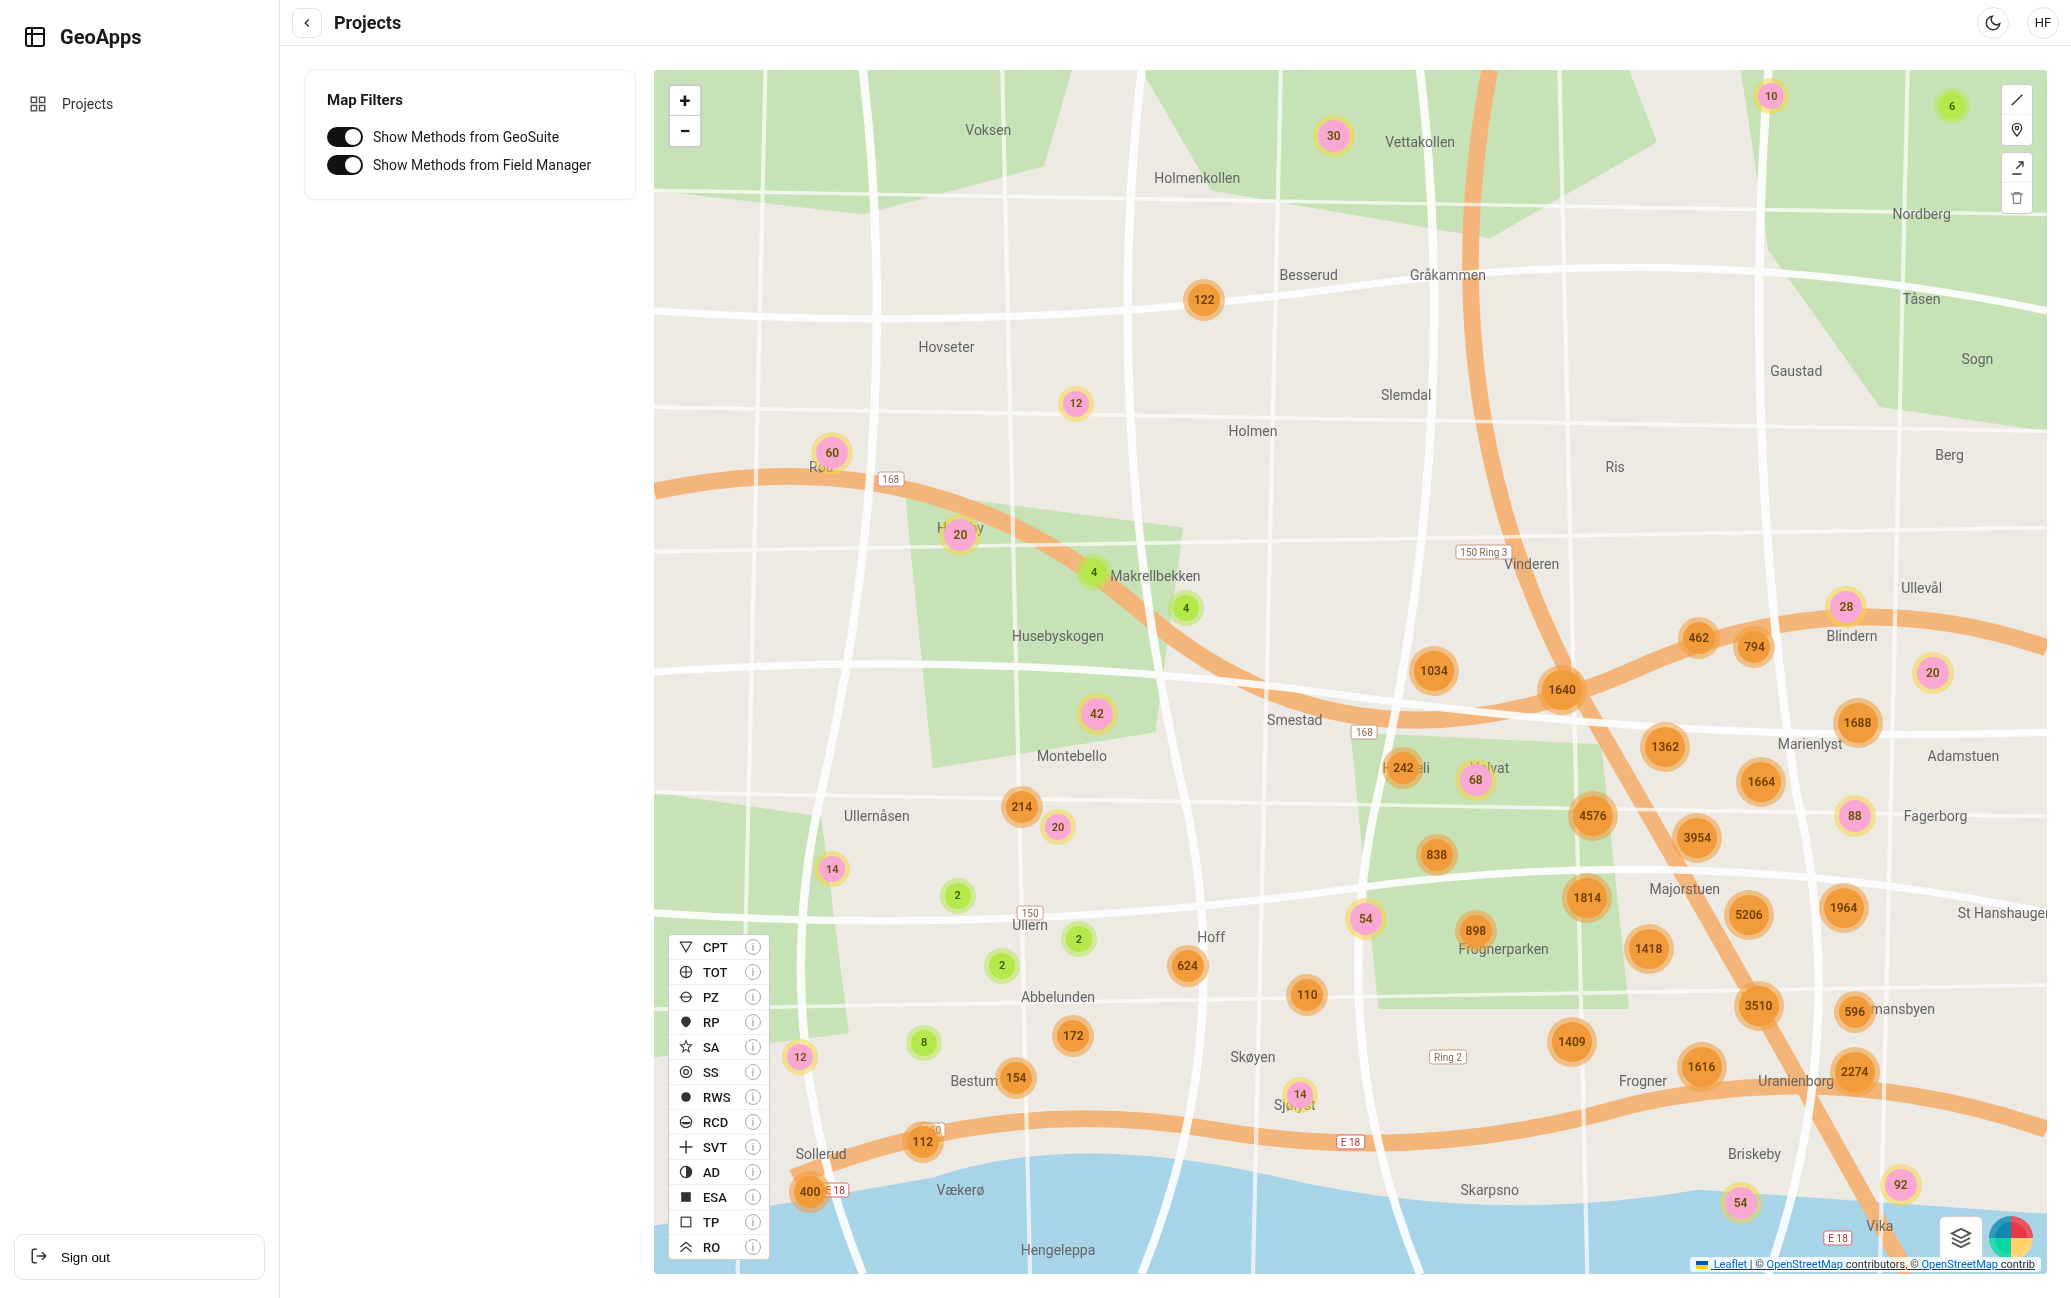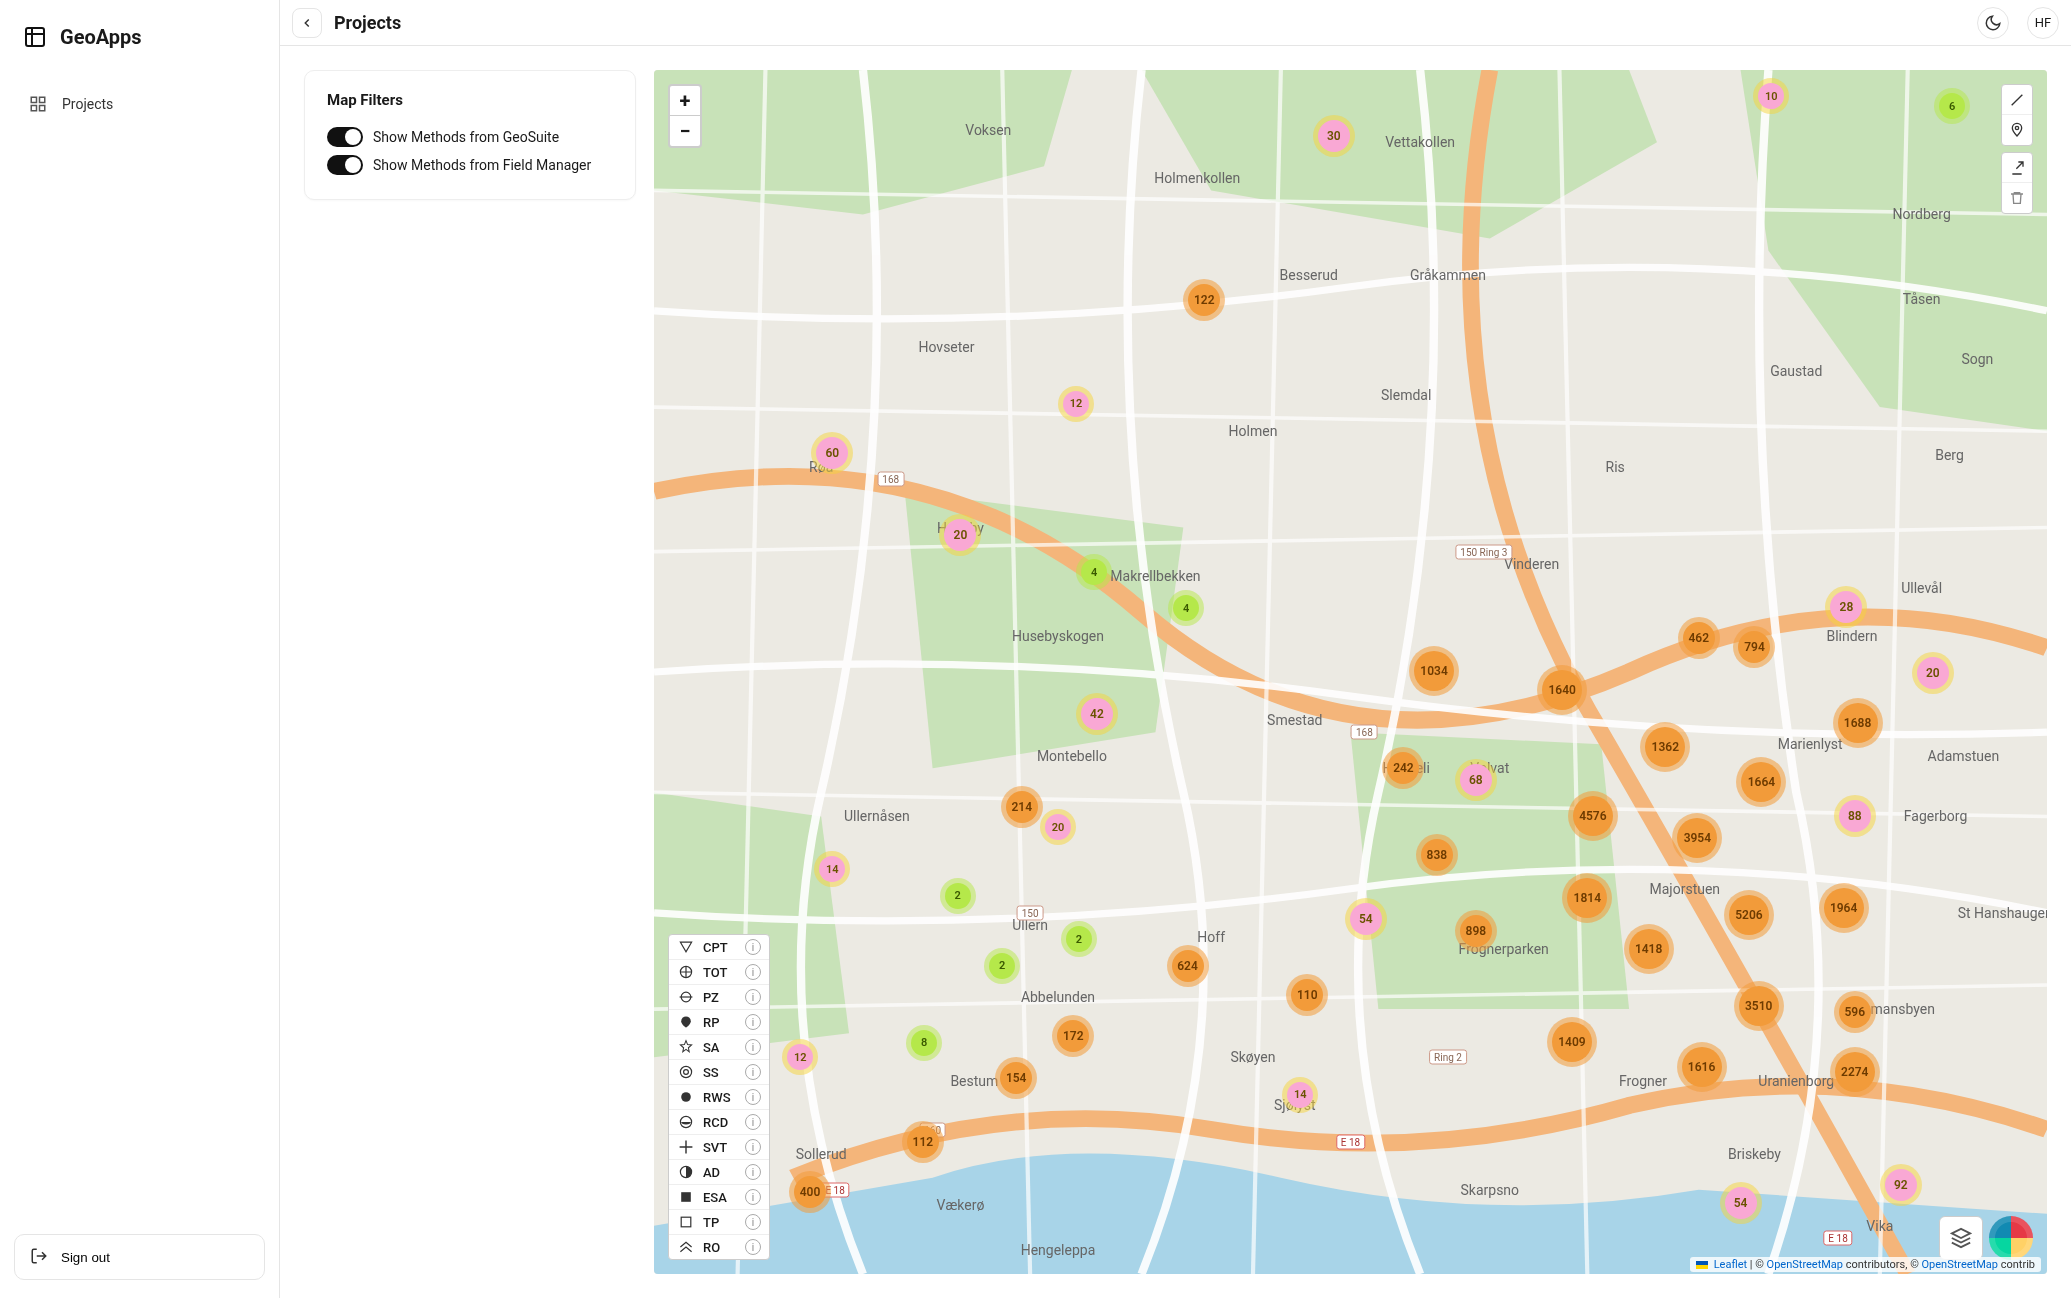--- a/index.html
+++ b/index.html
@@ -46,21 +46,21 @@
 .legend-sym { width: 18px; height:18px; display:flex; align-items:center; justify-content:center;}
 .legend-label { flex:1; min-width: 34px; font-weight:500;}
 .legend-info { width:16px; height:16px; border-radius:50%; border:1.5px solid #aaa; display:flex; align-items:center; justify-content:center; font-size:10px; color:#888; cursor:pointer;}
 .cluster { position: absolute; transform: translate(-50%, -50%); border-radius: 50%; display: flex; align-items: center; justify-content: center; font-size: 12px; font-weight: 600; cursor:pointer; box-shadow: 0 0 0 5px rgba(0,0,0,0.05);}
 .c-green { background: #b5e84a; color:#3a5a00; box-shadow: 0 0 0 5px rgba(181,232,74,0.5);}
 .c-yellow { background: #f9a8d4; color:#6a5300; box-shadow: 0 0 0 5px rgba(245,211,59,0.5);}
 .c-orange { background: #f29b3a; color:#6e3b00; box-shadow: 0 0 0 5px rgba(242,155,58,0.55);}
 .sz-s{width:26px;height:26px;font-size:11px;}
 .sz-m{width:32px;height:32px;}
 .sz-l{width:40px;height:40px;}
-.attribution { position:absolute; bottom:2px; right:6px; font-size:11px; background: rgba(255,255,255,0.8); padding: 1px 6px; border-radius: 3px; color:#333;}
+.attribution { position:absolute; bottom:2px; right:6px; font-size:11px; background: rgba(255,255,255,0.8); padding: 1px 6px; border-radius: 3px; color:#333;text-decoration:underline;}
 .attribution a{color:#0066cc; text-decoration:none;}
 .map-label{position:absolute;transform:translate(-50%,-50%);font-size:12px;color:#555;pointer-events:none;white-space:nowrap;}
 .road-badge{position:absolute;transform:translate(-50%,-50%);font-size:10px;padding:1px 4px;border-radius:3px;background:#fff;border:1px solid #c98;color:#865;}
 .road-badge.red{background:#fff;border-color:#d66;color:#a33;}
 .map-district{font-size:14px;color:#666;}
 </style>
 </head>
 <body>
 
 <div class="app">
@@ -205,21 +205,21 @@
             <span class="map-label map-district" style="left: 61%; top: 73%;">Frognerparken</span>
             <span class="map-label map-district" style="left: 74%; top: 68%;">Majorstuen</span>
             <span class="map-label map-district" style="left: 71%; top: 84%;">Frogner</span>
             <span class="map-label map-district" style="left: 82%; top: 84%;">Uranienborg</span>
             <span class="map-label map-district" style="left: 89%; top: 78%;">Homansbyen</span>
             <span class="map-label map-district" style="left: 79%; top: 90%;">Briskeby</span>
             <span class="map-label map-district" style="left: 60%; top: 93%;">Skarpsno</span>
             <span class="map-label map-district" style="left: 88%; top: 96%;">Vika</span>
             <span class="map-label map-district" style="left: 23%; top: 84%;">Bestum</span>
             <span class="map-label map-district" style="left: 12%; top: 90%;">Sollerud</span>
-            <span class="map-label map-district" style="left: 22%; top: 93%; margin-top: 15px;">Vækerø</span>
+            <span class="map-label map-district" style="left: 22%; top: 93%;">Vækerø</span>
             <span class="map-label map-district" style="left: 16%; top: 62%;">Ullernåsen</span>
             <span class="map-label map-district" style="left: 29%; top: 47%;">Husebyskogen</span>
             <span class="map-label map-district" style="left: 69%; top: 33%;">Ris</span>
             <span class="map-label map-district" style="left: 91%; top: 19%;">Tåsen</span>
             <span class="map-label map-district" style="left: 39%; top: 9%;">Holmenkollen</span>
             <span class="map-label map-district" style="left: 57%; top: 17%;">Gråkammen</span>
             <span class="map-label map-district" style="left: 47%; top: 17%;">Besserud</span>
           </div>
         <div id="road-badges">
             <span class="road-badge " style="left: 17%; top: 34%;">168</span>

